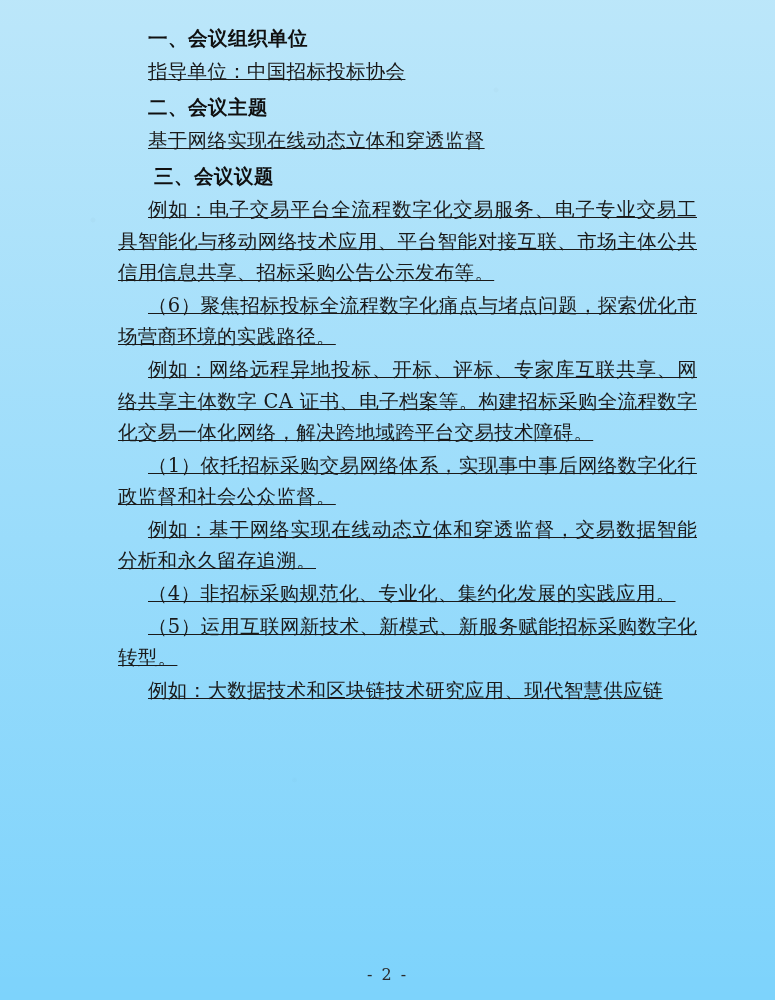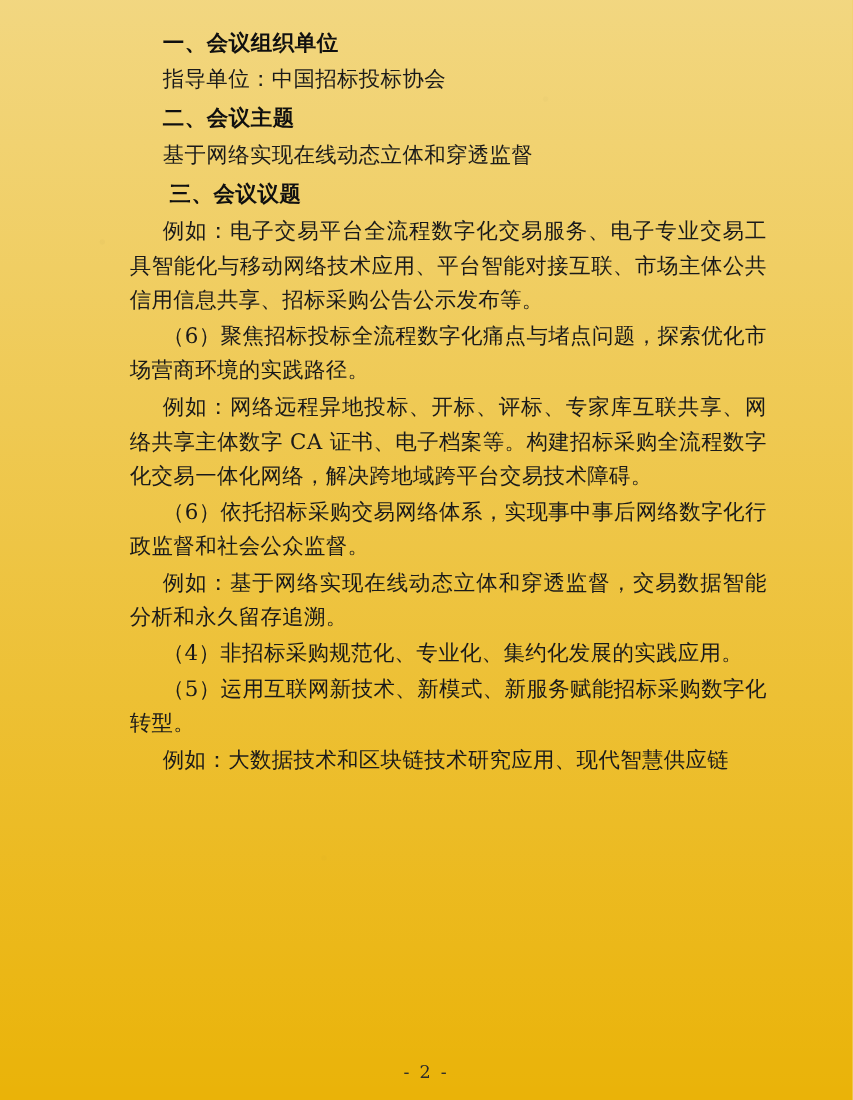--- a/index.html
+++ b/index.html
@@ -14,21 +14,21 @@
     color: #141414;
     overflow: hidden;
     position: relative;
   }
   .page {
     position: relative;
     width: 775px;
     height: 1000px;
     box-sizing: border-box;
     padding: 24px 78px 0 118px;
-    background: #eab308;
+    background: #7dd3fc;
   }
   
   .page::before {
     content: "";
     position: absolute;
     left: 0; top: 0; right: 0; bottom: 0;
     pointer-events: none;
     background:
       radial-gradient(circle at 12% 22%, rgba(0,0,0,0.018) 0 2px, rgba(0,0,0,0) 3px),
       radial-gradient(circle at 64% 9%, rgba(0,0,0,0.015) 0 2px, rgba(0,0,0,0) 3px),
@@ -53,20 +53,21 @@
   .heading.indent-2 { text-indent: 36px; }
   .para {
     font-size: 19.5px;
     line-height: 1.62;
     margin: 0 0 1px 0;
     text-align: justify;
     text-justify: inter-ideograph;
     text-indent: 30px;
     letter-spacing: 0.3px;
     color: #1a1a1a;
+    text-decoration: underline;
   }
   .spacer-sm { height: 5px; }
   .page-number {
     position: absolute;
     left: 0;
     right: 0;
     bottom: 16px;
     text-align: center;
     font-size: 16px;
     color: #2a2a2a;
@@ -88,21 +89,21 @@
 
     <h2 class="heading indent-1">二、会议主题</h2>
     <p class="para">基于网络实现在线动态立体和穿透监督</p>
 
     <div class="spacer-sm"></div>
 
     <h2 class="heading indent-2">三、会议议题</h2>
     <p class="para">例如：电子交易平台全流程数字化交易服务、电子专业交易工具智能化与移动网络技术应用、平台智能对接互联、市场主体公共信用信息共享、招标采购公告公示发布等。</p>
     <p class="para">（6）聚焦招标投标全流程数字化痛点与堵点问题，探索优化市场营商环境的实践路径。</p>
     <p class="para">例如：网络远程异地投标、开标、评标、专家库互联共享、网络共享主体数字 CA 证书、电子档案等。构建招标采购全流程数字化交易一体化网络，解决跨地域跨平台交易技术障碍。</p>
-    <p class="para">（6）依托招标采购交易网络体系，实现事中事后网络数字化行政监督和社会公众监督。</p>
+    <p class="para">（1）依托招标采购交易网络体系，实现事中事后网络数字化行政监督和社会公众监督。</p>
     <p class="para">例如：基于网络实现在线动态立体和穿透监督，交易数据智能分析和永久留存追溯。</p>
     <p class="para">（4）非招标采购规范化、专业化、集约化发展的实践应用。</p>
     <p class="para">（5）运用互联网新技术、新模式、新服务赋能招标采购数字化转型。</p>
     <p class="para">例如：大数据技术和区块链技术研究应用、现代智慧供应链</p>
 
   </div>
 
   <div class="page-number">- 2 -</div>
 </div>
 

